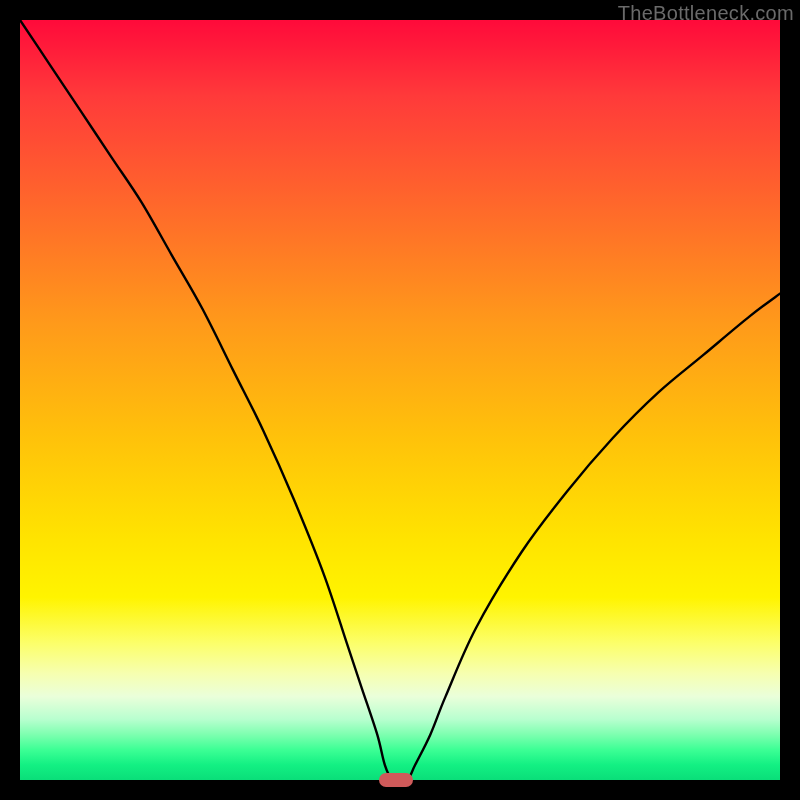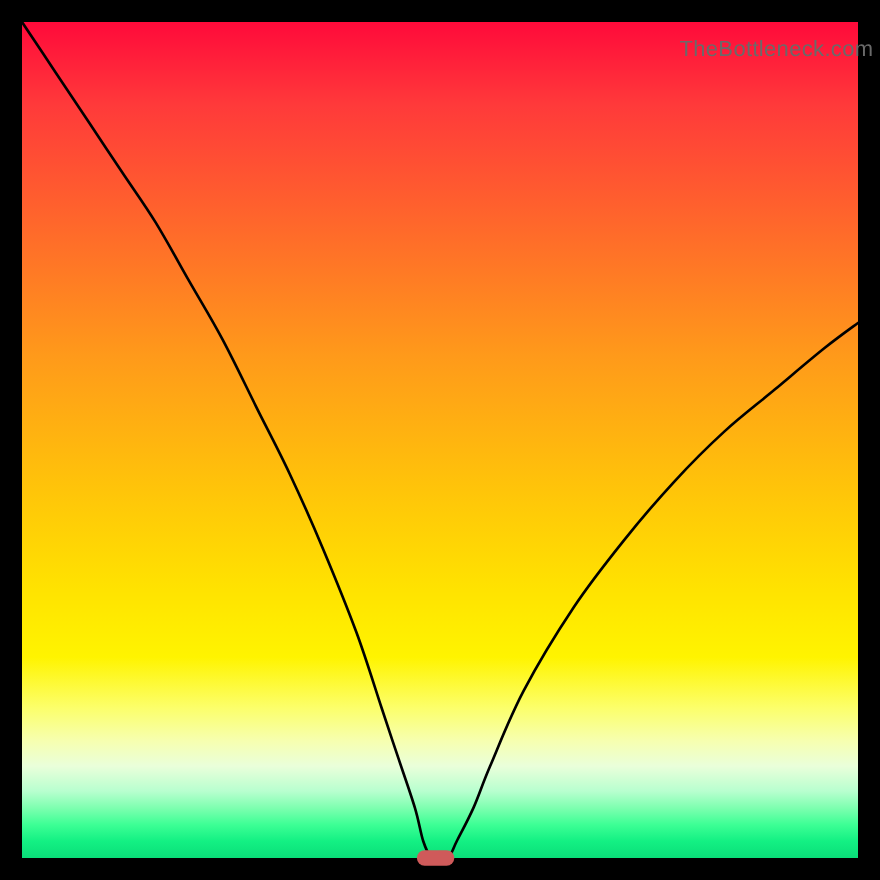--- a/index.html
+++ b/index.html
@@ -60,21 +60,20 @@
     transform: translate(-50%, -50%);
   }
   .watermark {
     position: absolute;
     top: 2px;
     right: 6px;
     color: #6a6a6a;
     font-size: 20px;
     letter-spacing: 0.3px;
     user-select: none;
-    margin-top: 32px;
   }
 </style>
 </head>
 <body>
 
 <div class="frame">
 
   <div class="plot">
     <svg class="curve" viewBox="0 0 760 760" preserveAspectRatio="none">
       <path id="curve-path" d="M 0.0 0.0 C 5.1 7.6, 20.3 30.4, 30.4 45.6 C 40.5 60.8, 50.7 76.0, 60.8 91.2 C 70.9 106.4, 81.1 121.6, 91.2 136.8 C 101.3 152.0, 111.5 165.9, 121.6 182.4 C 131.7 198.9, 141.9 217.9, 152.0 235.6 C 162.1 253.3, 172.3 269.8, 182.4 288.8 C 192.5 307.8, 202.7 329.3, 212.8 349.6 C 222.9 369.9, 233.1 388.9, 243.2 410.4 C 253.3 431.9, 263.5 454.7, 273.6 478.8 C 283.7 502.9, 295.1 530.7, 304.0 554.8 C 312.9 578.9, 320.5 604.2, 326.8 623.2 C 333.1 642.2, 336.9 653.6, 342.0 668.8 C 347.1 684.0, 353.4 701.7, 357.2 714.4 C 361.0 727.1, 362.3 737.2, 364.8 744.8 C 367.3 752.4, 369.9 757.5, 372.4 760.0 C 374.9 762.5, 377.5 760.0, 380.0 760.0 C 382.5 760.0, 385.1 762.5, 387.6 760.0 C 390.1 757.5, 391.4 752.4, 395.2 744.8 C 399.0 737.2, 405.3 725.8, 410.4 714.4 C 415.5 703.0, 418.0 694.1, 425.6 676.4 C 433.2 658.7, 443.3 632.1, 456.0 608.0 C 468.7 583.9, 486.4 554.8, 501.6 532.0 C 516.8 509.2, 532.0 490.2, 547.2 471.2 C 562.4 452.2, 577.6 434.5, 592.8 418.0 C 608.0 401.5, 623.2 386.3, 638.4 372.4 C 653.6 358.5, 668.8 347.1, 684.0 334.4 C 699.2 321.7, 716.9 306.5, 729.6 296.4 C 742.3 286.3, 754.9 277.4, 760.0 273.6" fill="none" stroke="#000" stroke-width="2.4" stroke-linecap="round" stroke-linejoin="round"></path>

